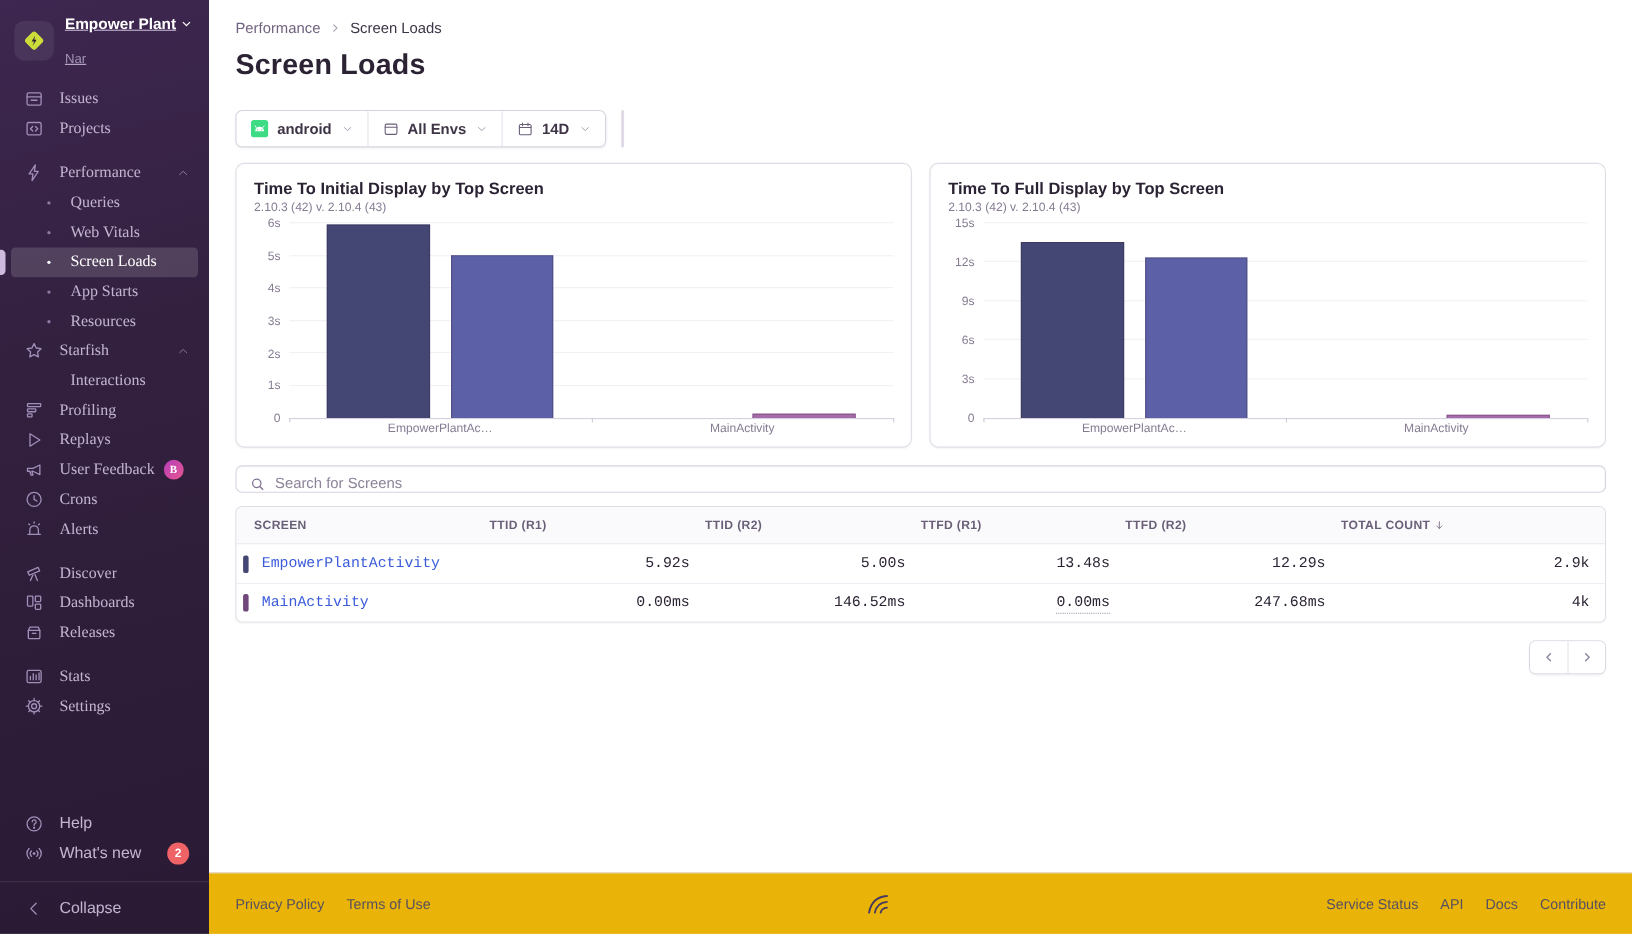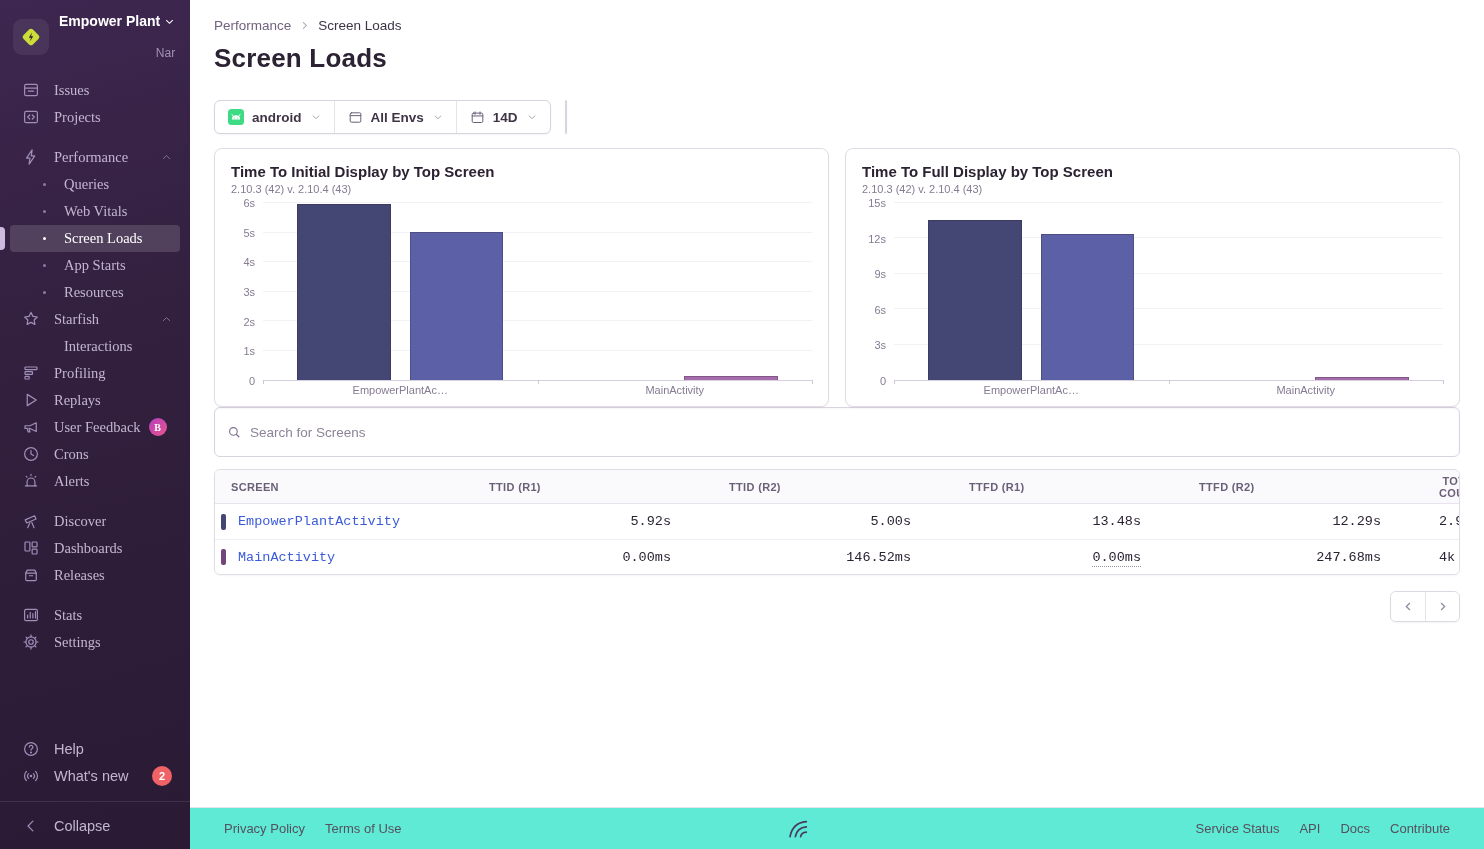--- a/index.html
+++ b/index.html
@@ -2,26 +2,26 @@
 <html><head>
 <meta charset="utf-8">
 <style>
   * { box-sizing: border-box; margin: 0; padding: 0; }
   html,body { width:1484px; height:849px; overflow:hidden; }
   body { font-family:"Liberation Sans","DejaVu Sans",sans-serif; background:#fff; display:flex; color:#2b2233; }
 
   
   .sidebar { width:190px; flex-shrink:0; height:849px; display:flex; flex-direction:column;
     background:linear-gradient(165deg,#3e2750 0%,#32203e 40%,#2a1a34 100%); color:#c3b5d1; }
-  .sb-org { display:flex; align-items:center; gap:10px; padding:13px 12px 10px 13px; cursor:pointer; }
+  .sb-org { display:flex; align-items:center; gap:10px; padding:13px 12px 10px 13px; cursor:pointer;text-decoration:underline; }
   .org-avatar { width:36px; height:36px; border-radius:9px; background:rgba(255,255,255,0.07);
     display:flex; align-items:center; justify-content:center; flex-shrink:0; }
   .org-meta { line-height:1.25; min-width:0; }
   .org-name { color:#fff; font-weight:700; font-size:14px; display:flex; align-items:center; gap:4px; white-space:nowrap; }
-  .org-project { color:#a393b5; font-size:12px; margin-top:15px;text-align:right; }
+  .org-project { color:#a393b5; font-size:12px; margin-top:15px; }
   .sb-nav { padding:6px 0 0;font-family:Liberation Serif, serif; }
   .sb-gap { height:13px; }
   .sb-item { position:relative; height:27px; margin:0 10px; padding:0 8px 0 12px; border-radius:4px;
     display:flex; align-items:center; font-size:14.5px; cursor:pointer; }
   .sb-item.active { background:rgba(255,255,255,0.14); color:#fff; }
   .sb-item.active::before { content:""; position:absolute; left:-10px; top:2px; bottom:2px; width:5px;
     border-radius:0 4px 4px 0; background:#cdbade; }
   .sb-icon { width:18px; height:18px; margin-right:14px; color:#a08fb8; display:flex; align-items:center; }
   .sb-dot { width:3px; height:3px; border-radius:50%; background:#8d7ba3; margin:0 18px 0 21px; flex-shrink:0; }
   .sb-item.active .sb-dot { background:#fff; }
@@ -67,51 +67,51 @@
   .plot { flex:1; position:relative; height:178px; border-bottom:1px solid #d6cfdd; display:flex; }
   .gridline { position:absolute; left:0; right:0; height:1px; background:#f3f0f6; }
   .axtick { position:absolute; top:100%; width:1px; height:4px; background:#cfc7d8; }
   .bargroup { width:50%; height:100%; display:flex; align-items:flex-end; justify-content:center; gap:19px; position:relative; }
   .slot { width:34%; max-width:96px; height:100%; display:flex; align-items:flex-end; }
   .bar { width:100%; border:1px solid rgba(43,34,51,0.28); border-bottom:none; }
   .xrow { display:flex; margin-top:3px; margin-left:32px; }
   .xlabel { width:50%; text-align:center; font-size:11px; color:#857b92; overflow:hidden;
     text-overflow:ellipsis; white-space:nowrap; padding:0 8px; }
 
-  .search-bar { height:50px; border:1px solid #d9d3e0; border-radius:6px; background:#fff;
-    display:flex; align-items:center; gap:9px; padding:0 12px; box-shadow:inset 0 1px 2px rgba(43,34,51,0.03); }
+  .search-bar { margin-top:16px; height:25px; border:1px solid #d9d3e0; border-radius:6px; background:#fff;
+    display:flex; align-items:flex-end; gap:9px; padding:0 12px; box-shadow:inset 0 1px 2px rgba(43,34,51,0.03); }
   .search-bar .s-icon { color:#80708f; display:flex; }
   .search-bar input { border:none; outline:none; flex:1; font-size:13.5px; color:#2b2233;
     font-family:"Liberation Sans","DejaVu Sans",sans-serif; background:transparent; }
   .search-bar input::placeholder { color:#8d8399; }
 
   .table { margin-top:12px; border:1px solid #e0dce5; border-radius:6px; overflow:hidden;
     box-shadow:0 1px 2px rgba(43,34,51,0.04); }
-  .t-head, .t-row { display:grid; grid-template-columns:230px 196px 196px 186px 196px 1fr; align-items:center;gap:44px; }
+  .t-head, .t-row { display:grid; grid-template-columns:230px 196px 196px 186px 196px 1fr; align-items:center; }
   .t-head { background:#faf9fb; height:34px; border-bottom:1px solid #e8e3ed; }
   .th { font-size:11px; font-weight:700; letter-spacing:.03em; color:#6a5f78; text-align:right;
     padding-right:14px; display:flex; justify-content:flex-start; align-items:center; gap:3px; cursor:pointer; }
   .th.left { justify-content:flex-start; text-align:left; padding-left:16px; }
   .t-row { height:35px; background:#fff; border-top:1px solid #f0ecf3; }
   .t-row:first-of-type { border-top:none; }
   .td { font-size:13.5px; color:#2b2233; text-align:right; padding-right:14px;font-family:Liberation Mono, monospace; }
   .td.screen { display:flex; align-items:center; gap:12px; padding:0 0 0 6px; text-align:left; }
   .swatch { width:5px; height:16px; border-radius:2px; flex-shrink:0; }
   .td.screen a { color:#3b5bdb; text-decoration:none; font-size:13.5px; }
   .td .dotted { border-bottom:1px dotted #9b91a7; padding-bottom:1px; }
 
   .pag-row { margin-top:16px; display:flex; justify-content:flex-end; }
   .pag-group { display:inline-flex; border:1px solid #ddd7e2; border-radius:6px; overflow:hidden;
     background:#fff; box-shadow:0 1px 2px rgba(43,34,51,0.05); }
   .pag-btn { width:34px; height:29px; background:#fff; border:none; display:flex; align-items:center;
     justify-content:center; color:#948ba3; cursor:pointer; }
   .pag-btn + .pag-btn { border-left:1px solid #e7e2ec; }
 
-  .footer { height:42px; border-top:1px solid #e7e2ec; background:#5eead4; display:flex; align-items:center;
-    padding:0 34px; font-size:13px; color:#57505f; }
+  .footer { height:56px; border-top:1px solid #e7e2ec; background:#eab308; display:flex; align-items:center;
+    padding:0 24px; font-size:13px; color:#57505f; }
   .f-left, .f-right { display:flex; gap:20px; }
   .f-center { flex:1; display:flex; justify-content:center; color:#483a5f; }
   .footer a { color:#57505f; text-decoration:none; cursor:pointer; }
 </style>
 </head>
 <body>
 
 <aside class="sidebar">
   <div class="sb-org">
     <div class="org-avatar">

